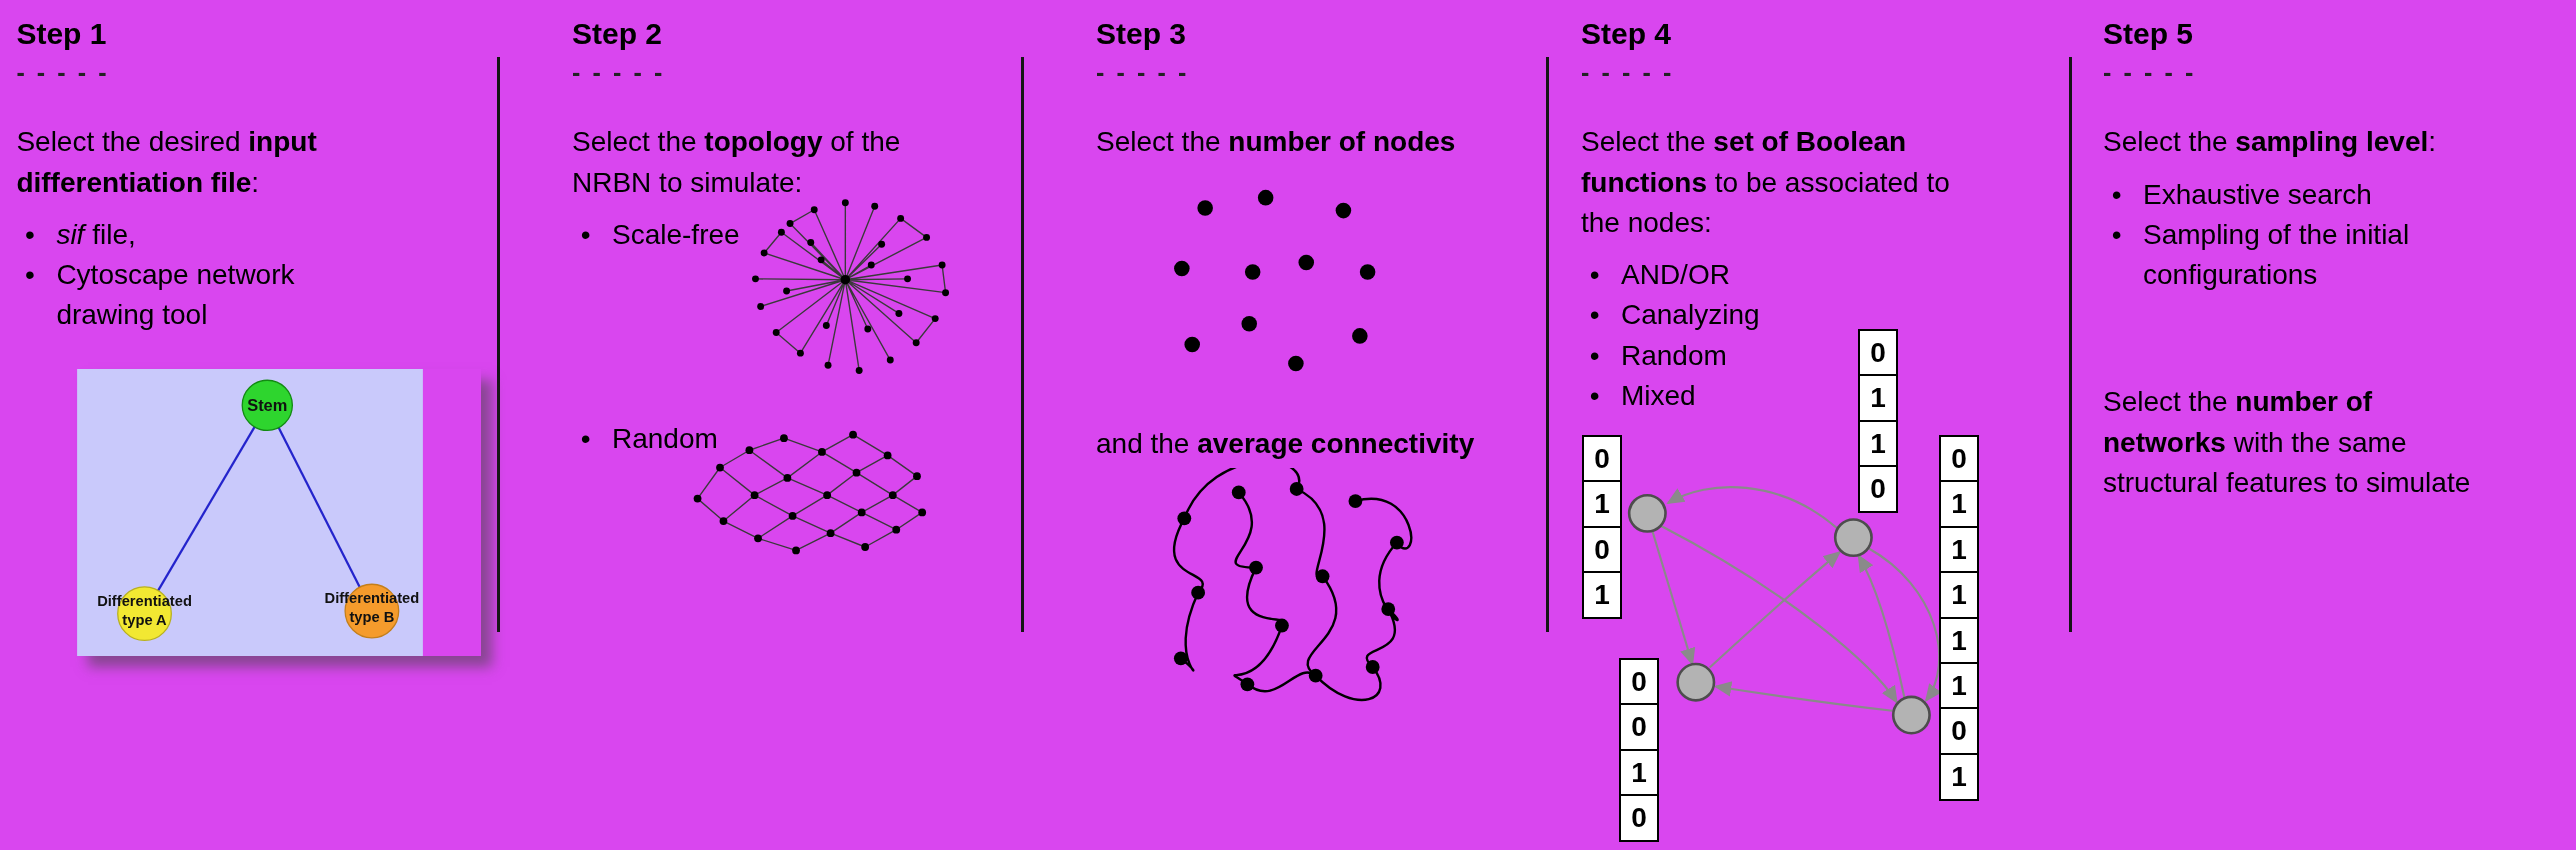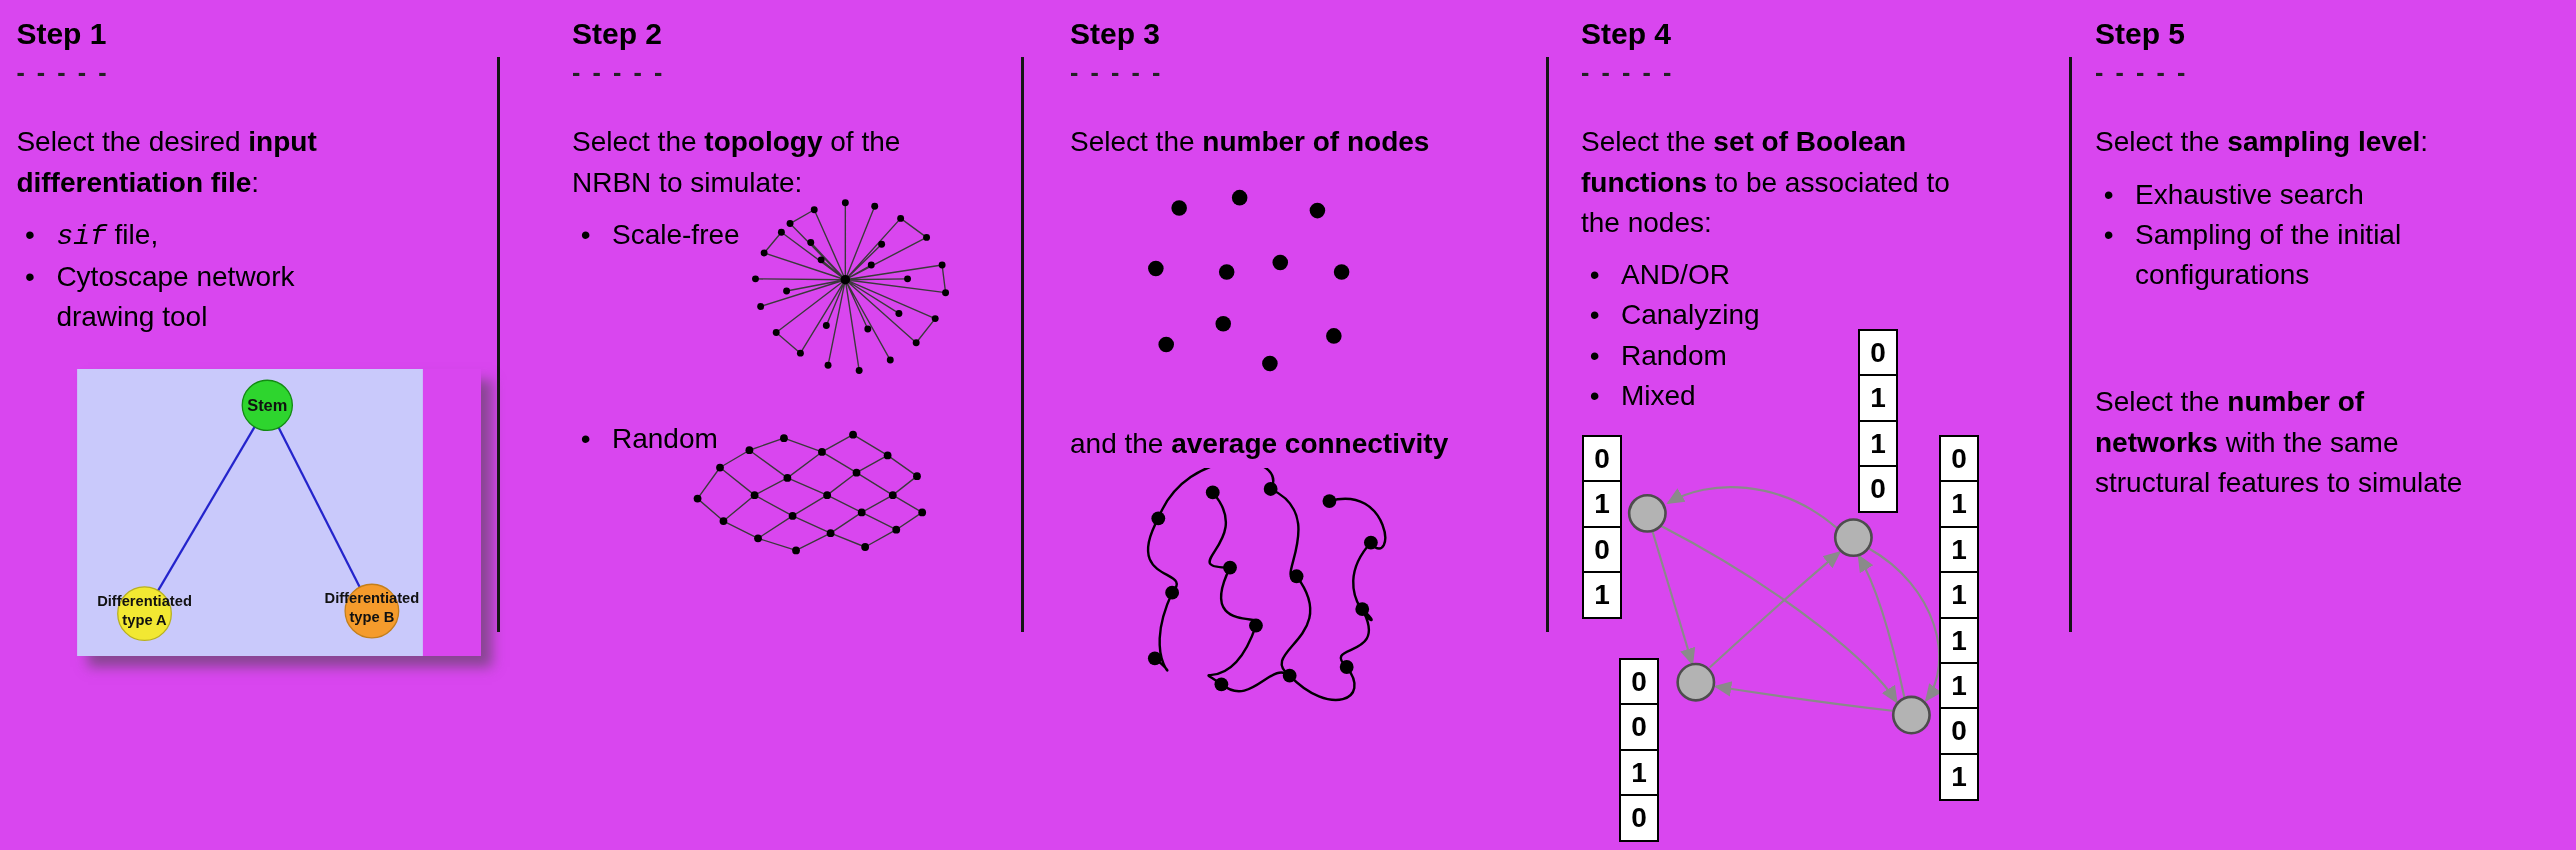--- a/index.html
+++ b/index.html
@@ -5,21 +5,21 @@
   html,body{margin:0;padding:0;background:#fff;}
   body{font-family:"Liberation Sans",sans-serif;color:#000;}
   .canvas{position:relative;width:2576px;height:851px;background:#d946ef;overflow:hidden;}
   .vline{position:absolute;top:57px;height:575px;width:2.6px;background:#151515;}
   .col{position:absolute;top:0;height:851px;box-sizing:border-box;padding-top:14px;}
   .title{font-size:30px;font-weight:bold;line-height:1.3;}
   .dashes{font-size:25px;font-weight:bold;margin-top:5.2px;letter-spacing:2.6px;color:#222;}
   .para{margin-top:35px;font-size:28px;line-height:1.44;}
   .line{display:block;white-space:pre-wrap;}
   .b{font-weight:bold;}
-  .i{font-style:italic;font-family:Liberation Mono, monospace;}
+  .i{font-style:italic;}
   .bullets{margin-top:12px;}
   .bullet{display:flex;font-size:28px;line-height:1.44;}
   .mark{flex:0 0 40px;padding-left:8.7px;box-sizing:border-box;}
   .fig{position:absolute;}
   svg{font-family:inherit;display:block;}
   .treewrap{position:absolute;left:77px;top:369px;width:404px;height:287px;
             box-shadow:11.2px 11.2px 12px rgba(70,70,70,.55);}
   .ttable{position:absolute;display:flex;flex-direction:column;z-index:3;}
   .tcell{width:40px;height:48px;box-sizing:border-box;border:2.6px solid #000;margin-top:-2.6px;
          background:#fff;display:flex;align-items:center;justify-content:center;
@@ -160,21 +160,21 @@
             <circle cx="238" cy="42" r="4.5"></circle>
           <circle cx="244" cy="88" r="4.5"></circle>
             <circle cx="248" cy="128" r="4.5"></circle>
             <circle cx="272" cy="66" r="4.5"></circle>
           <circle cx="278" cy="108" r="4.5"></circle>
         </g>
       </svg>
     </div>
   </div>
 
-  <div class="col" style="left:1010px;width:525px;padding-left:60px;">
+  <div class="col" style="left:1036px;width:525px;padding-left:60px;">
     <div class="title">Step 3</div>
     <div class="dashes">- - - - -</div>
     <div class="para">
       <div class="line"><span>Select the </span><span class="b">number of nodes</span></div>
     </div>
     <div class="para" style="margin-top:261px;">
       <div class="line"><span>and the </span><span class="b">average connectivity</span></div>
     </div>
 
     <div class="fig" style="left:130px;top:189px;">
@@ -313,21 +313,21 @@
         <div class="tcell">1</div>
         <div class="tcell">1</div>
         <div class="tcell">1</div>
         <div class="tcell">1</div>
         <div class="tcell">1</div>
         <div class="tcell">0</div>
         <div class="tcell">1</div>
       </div>
   </div>
 
-  <div class="col" style="left:2069px;width:507px;padding-left:26px;">
+  <div class="col" style="left:2069px;width:507px;padding-left:34px;">
     <div class="title">Step 5</div>
     <div class="dashes">- - - - -</div>
     <div class="para">
       <div class="line"><span>Select the </span><span class="b">sampling level</span><span>:</span></div>
     </div>
     <div class="bullets">
       <div class="bullet">
         <span class="mark">•</span>
         <span>
             <span class="line"><span>Exhaustive search</span></span>

